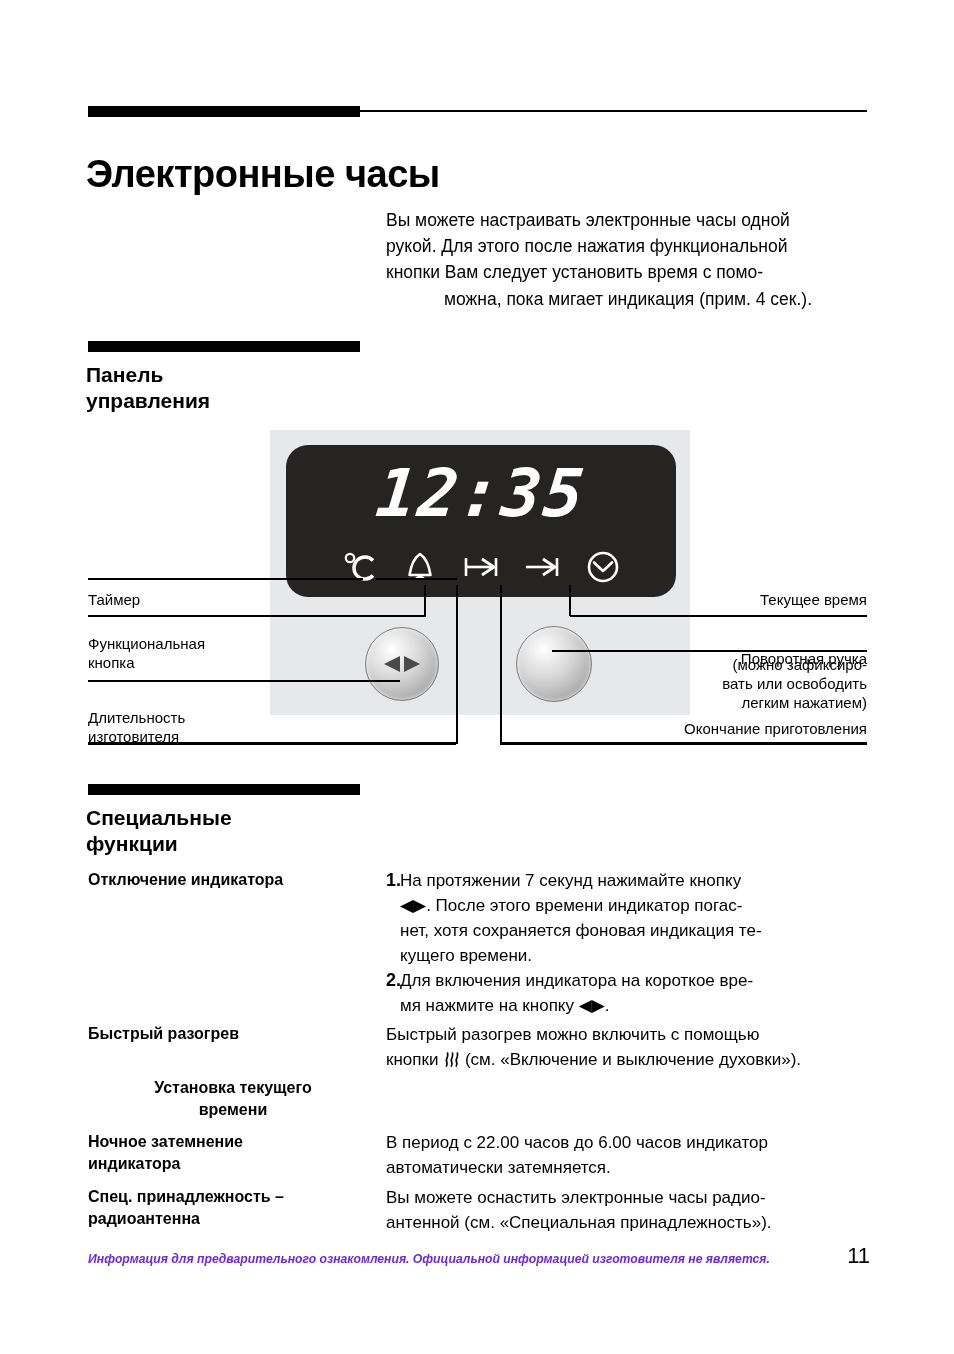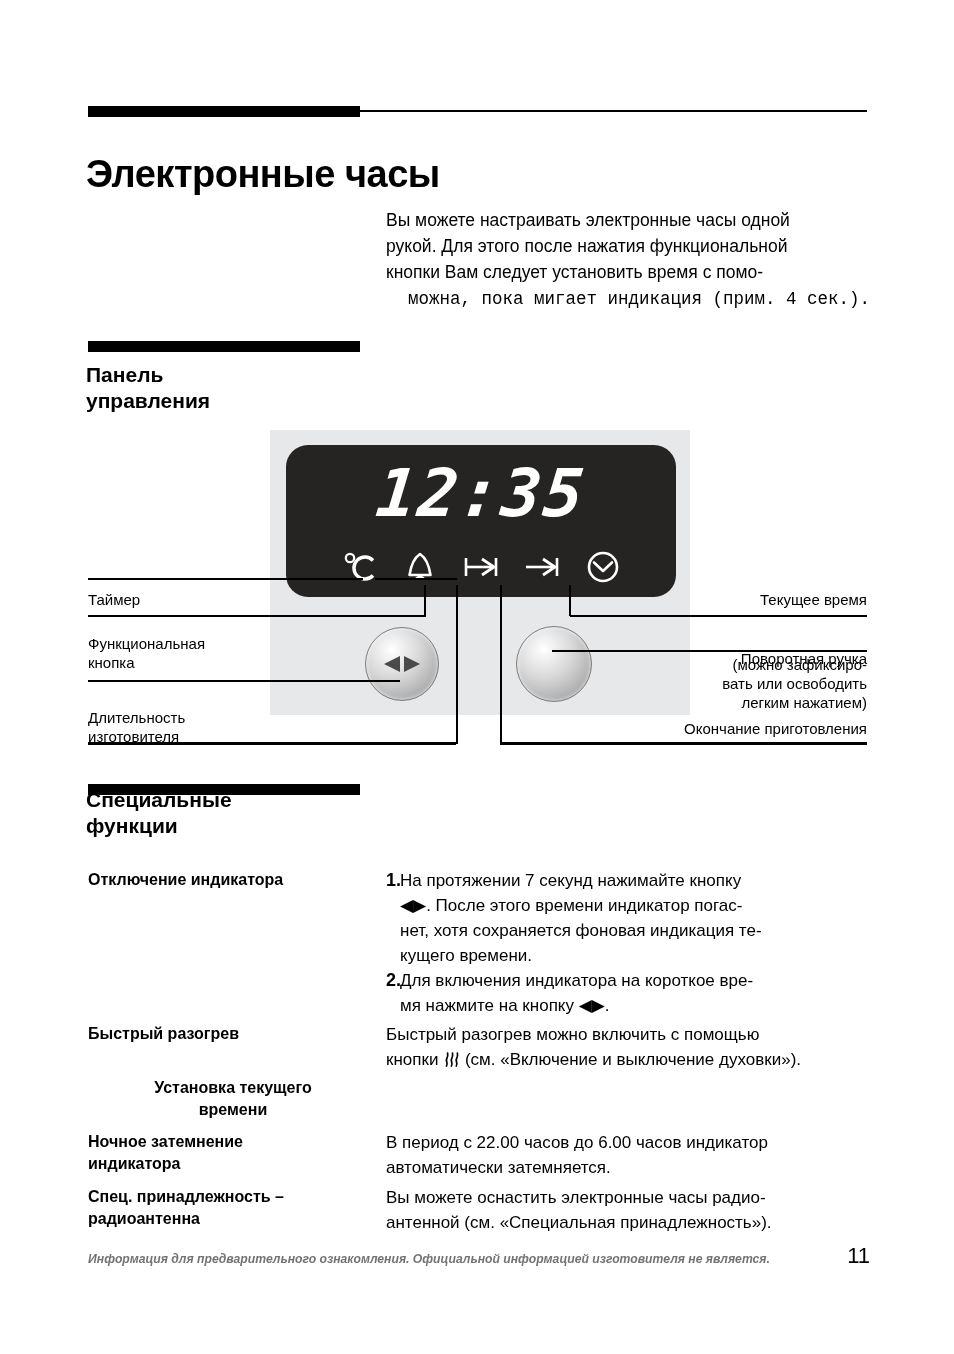--- a/index.html
+++ b/index.html
@@ -51,21 +51,21 @@
   
   #intro-paragraph {
     position: absolute;
     left: 386px; top: 207px;
     width: 484px;
     font-size: 17.5px;
     line-height: 26.2px;
     text-align: justify;
     text-justify: inter-word;
   }
-  #intro-paragraph .lastline { text-align: right; font-family: Liberation Mono, monospace; }
+  #intro-paragraph .lastline { text-align: center; }
 
   
   #bar-control-panel {
     position: absolute;
     left: 88px; top: 341px;
     width: 272px; height: 11px;
     background: #000;
   }
   #control-panel-heading {
     position: absolute;
@@ -171,21 +171,21 @@
 
   
   #bar-special-functions {
     position: absolute;
     left: 88px; top: 784px;
     width: 272px; height: 11px;
     background: #000;
   }
   #special-functions-heading {
     position: absolute;
-    left: 86px; top: 787px;
+    left: 86px; top: 805px;
     width: 300px;
     font-size: 21px;
     font-weight: bold;
     line-height: 26px;
   }
 
   .sf-term {
     position: absolute;
     left: 88px;
     width: 290px;
@@ -231,21 +231,21 @@
   }
 
   
   #footer-note {
     position: absolute;
     left: 88px; top: 1251px;
     width: 718px;
     font-size: 12.2px;
     font-style: italic;
     font-weight: bold;
-    color: #737373;
+    color: #6d28d9;
     line-height: 16px;
   }
   #page-number {
     position: absolute;
     left: 836px; top: 1243px;
     width: 34px;
     text-align: right;
     font-size: 22px;
     line-height: 26px;
   }

